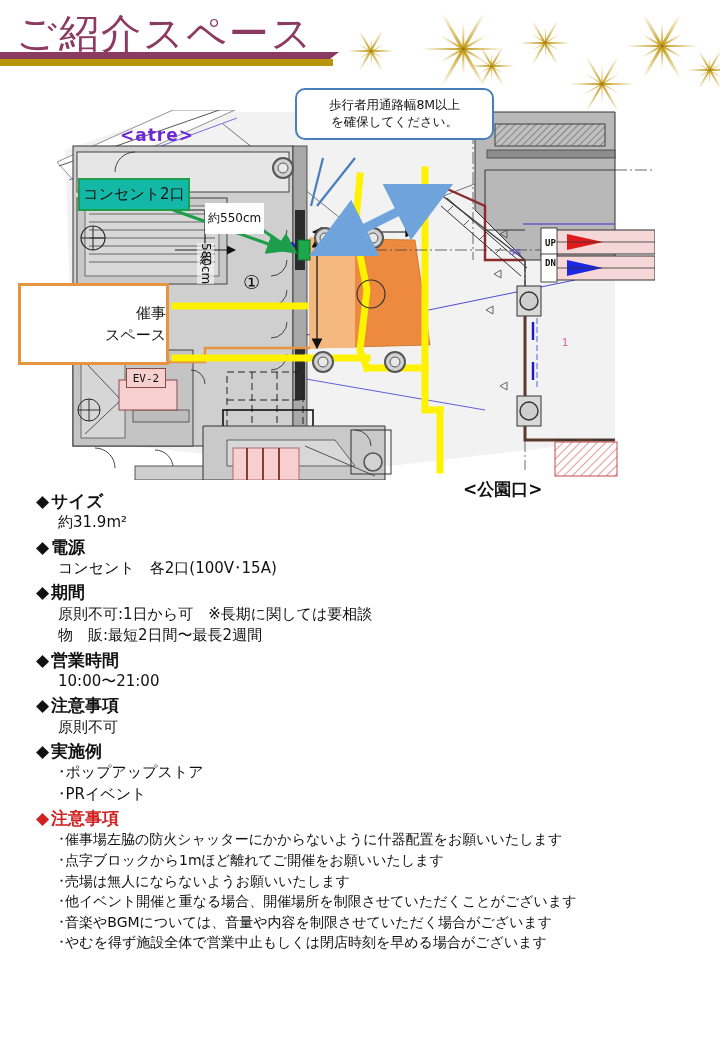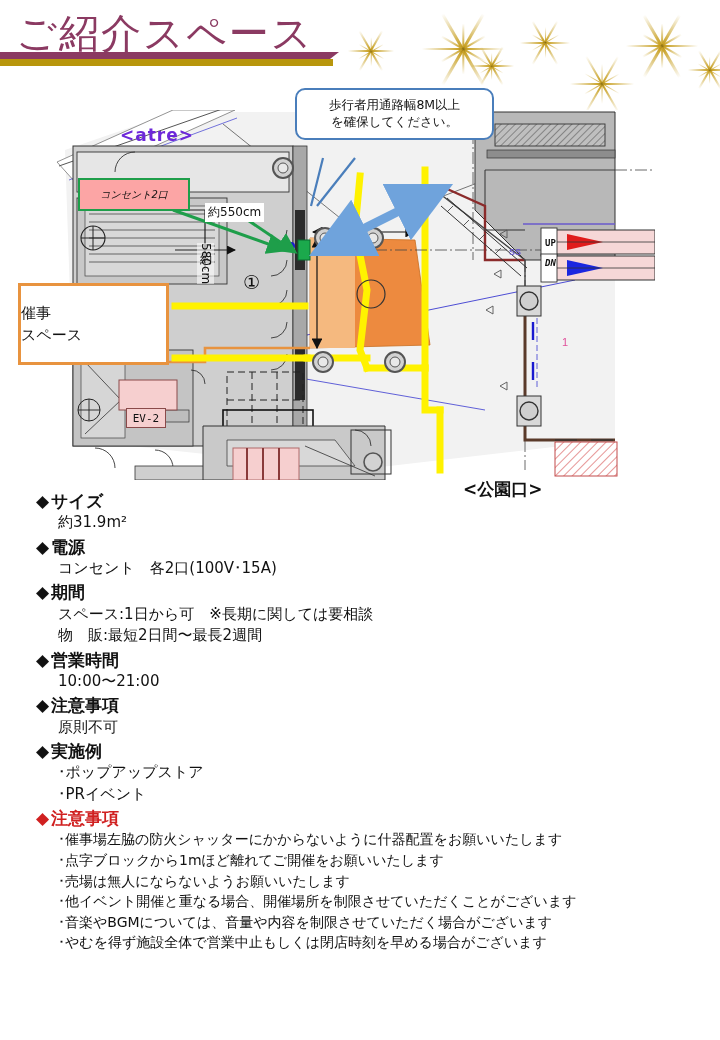--- a/index.html
+++ b/index.html
@@ -41,33 +41,33 @@
 
   .lbl-atre{
     position:absolute;left:120px;top:125px;font-size:17px;font-weight:bold;
     color:#6d28d9;letter-spacing:1px;font-family:"DejaVu Sans",sans-serif;
   }
   .lbl-kouen{
     position:absolute;left:460px;top:478px;font-size:17px;font-weight:bold;color:#111;
     font-family:"DejaVu Sans",sans-serif;background:#fff;padding:0 3px;
   }
   .lbl-ev{
-    position:absolute;left:126px;top:408px;width:38px;height:18px;
+    position:absolute;left:126px;top:368px;width:38px;height:18px;
     background:#F6CFCF;border:1px solid #8a4a4a;color:#111;font-size:11px;
     display:flex;align-items:center;justify-content:center;
     font-family:"DejaVu Sans Mono",monospace;
   }
   .lbl-ss{position:absolute;left:509px;top:221px;font-size:9px;color:#6a5acd;font-weight:bold;margin-top:26px;}
   .lbl-one-pink{position:absolute;left:562px;top:336px;font-size:11px;color:#e0509a;}
   .lbl-up{position:absolute;left:545px;top:238px;font-size:9px;color:#111;font-weight:bold;font-family:"DejaVu Sans Mono",monospace;}
-  .lbl-dn{position:absolute;left:545px;top:258px;font-size:9px;color:#111;font-weight:bold;font-family:"DejaVu Sans Mono",monospace;font-style:italic;}
+  .lbl-dn{position:absolute;left:545px;top:258px;font-size:9px;color:#111;font-weight:bold;font-family:"DejaVu Sans Mono",monospace;}
 
   .dim-h{
     position:absolute;left:205px;top:203px;font-size:12px;color:#111;
-    background:#fff;padding:1px 3px;font-family:"DejaVu Sans",sans-serif;
+    background:#fff;padding:7px 3px;font-family:"DejaVu Sans",sans-serif;
   }
   .dim-v{
     position:absolute;left:197px;top:243px;font-size:12px;color:#111;
     writing-mode:vertical-rl;background:rgba(255,255,255,0.55);
     font-family:"DejaVu Sans",sans-serif;letter-spacing:0px;
   }
   .circ-one{
     position:absolute;left:243px;top:271px;font-size:19px;color:#111;
     font-family:"DejaVu Sans",sans-serif;
   }
@@ -75,28 +75,28 @@
   
   .callout-blue{
     position:absolute;left:295px;top:88px;width:195px;height:48px;
     border:2px solid #4A7EBB;border-radius:10px;background:#fff;
     display:flex;flex-direction:column;align-items:center;justify-content:center;
     font-size:12.5px;color:#111;line-height:1.35;z-index:6;
     font-family:"DejaVu Sans",sans-serif;
   }
   .callout-green{
     position:absolute;left:78px;top:178px;width:108px;height:29px;
-    border:2.5px solid #1E9E4A;background:#fca5a5;z-index:6;
+    border:2.5px solid #1E9E4A;background:#14b8a6;z-index:6;
     display:flex;align-items:center;justify-content:center;
-    font-size:10px;color:#111;font-family:"DejaVu Sans",sans-serif;font-style:italic;
+    font-size:15px;color:#111;font-family:"DejaVu Sans",sans-serif;
   }
   .callout-orange{
     position:absolute;left:18px;top:283px;width:145px;height:76px;
     border:3px solid #E8933F;background:#fff;z-index:6;
-    display:flex;flex-direction:column;align-items:flex-start;justify-content:center;
+    display:flex;flex-direction:column;align-items:flex-end;justify-content:center;
     font-size:15px;color:#111;line-height:1.5;font-family:Liberation Serif, serif;
   }
 
   
   .specs{position:absolute;left:36px;top:488px;width:660px;}
   .h-row{display:flex;align-items:flex-start;font-weight:bold;font-size:17px;color:#111;
     font-family:"DejaVu Sans",sans-serif;line-height:1.32;margin-top:2px;}
   .h-row .dia{margin-right:2px;}
   .sub{font-size:15px;color:#111;line-height:1.42;padding-left:22px;
     font-family:"DejaVu Sans",sans-serif;white-space:pre;}
@@ -430,21 +430,21 @@
       <div class="sub">約31.9m²</div>
       <div class="h-row">
         <span class="dia">◆</span>
         <span>電源</span>
       </div>
       <div class="sub">コンセント　各2口(100V･15A)</div>
       <div class="h-row">
         <span class="dia">◆</span>
         <span>期間</span>
       </div>
-      <div class="sub">スペース:1日から可　※長期に関しては要相談</div>
+      <div class="sub">原則不可:1日から可　※長期に関しては要相談</div>
       <div class="sub">物　販:最短2日間〜最長2週間</div>
       <div class="h-row">
         <span class="dia">◆</span>
         <span>営業時間</span>
       </div>
       <div class="sub">10:00〜21:00</div>
       <div class="h-row">
         <span class="dia">◆</span>
         <span>注意事項</span>
       </div>

